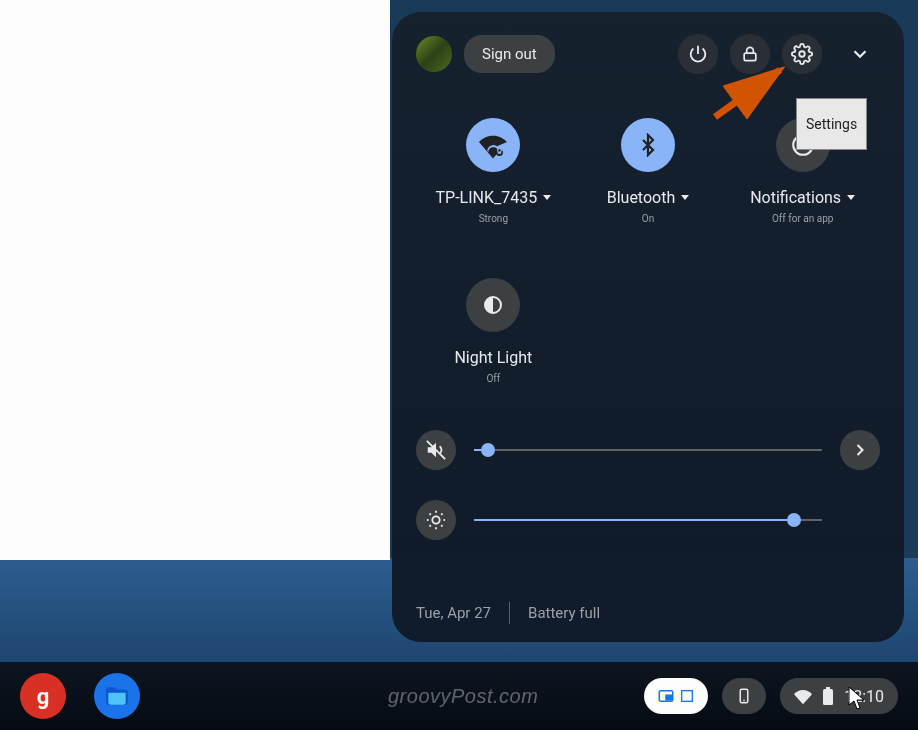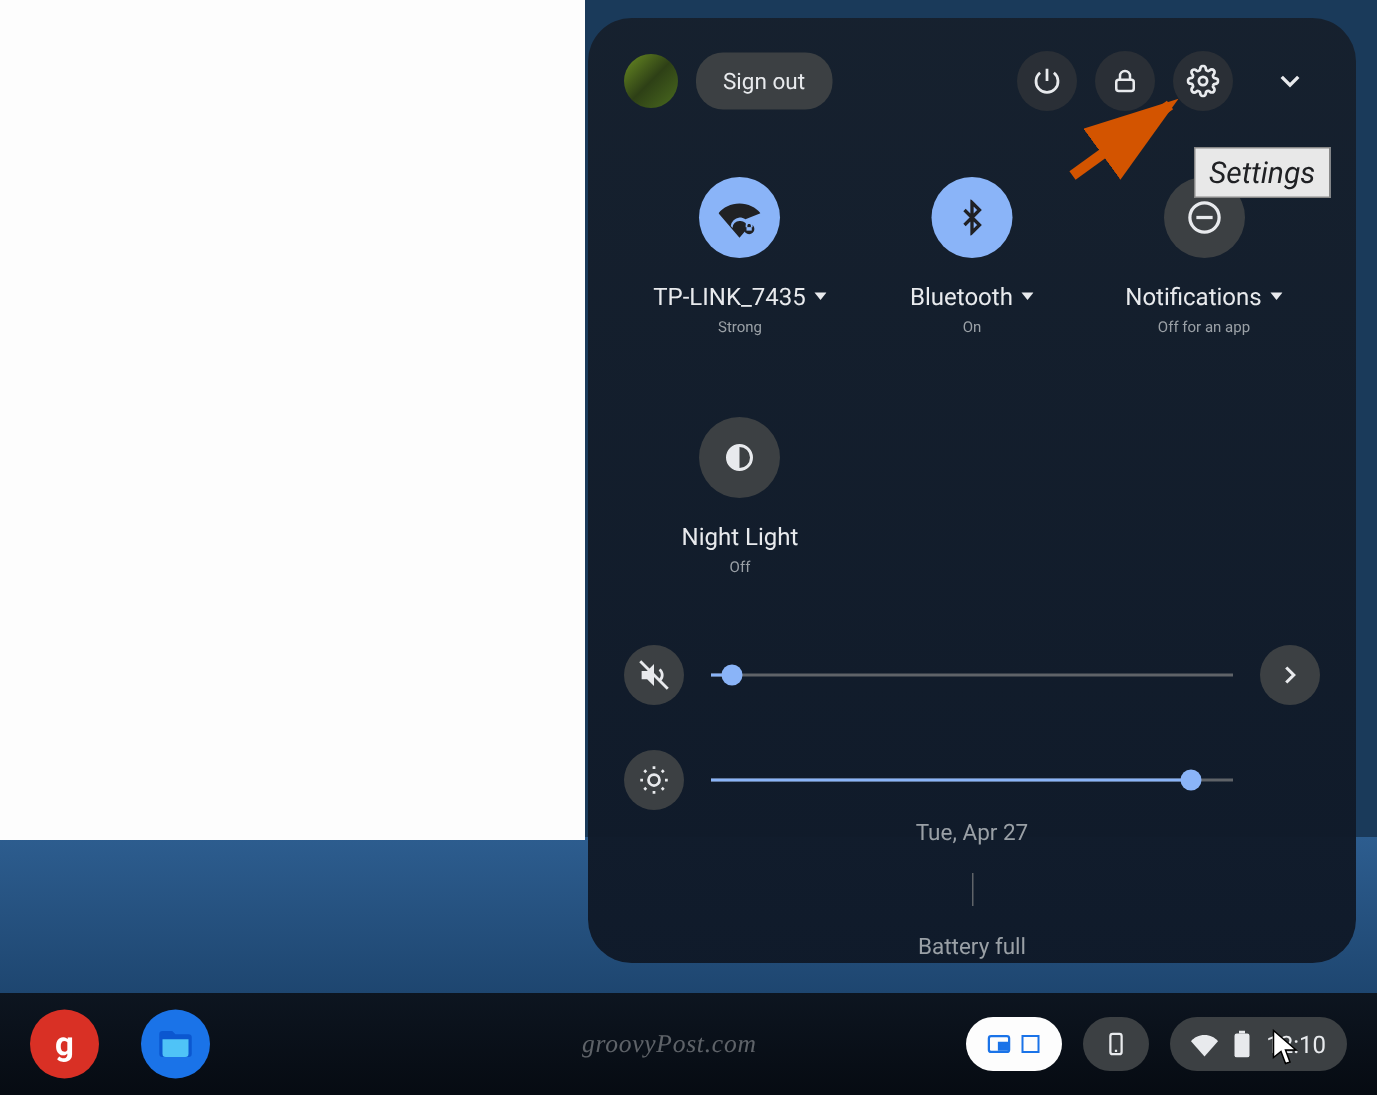--- a/index.html
+++ b/index.html
@@ -64,47 +64,46 @@
 
   .sliders { margin-top: 46px; }
   .slider-row { display:flex; align-items:center; gap: 18px; margin-bottom: 30px; }
   .slider-ico { width: 40px; height: 40px; border-radius:50%; background:#3c4043; display:flex; align-items:center; justify-content:center; color:#e8eaed; flex-shrink:0; }
   .slider-track { flex:1; height: 2px; background:#5f6368; position:relative; }
   .slider-fill { position:absolute; top:0; left:0; height:2px; background:#8ab4f8; }
   .slider-thumb { position:absolute; top:50%; width:14px; height:14px; border-radius:50%; background:#8ab4f8; transform:translate(-50%,-50%); }
   .slider-r { width: 40px; height: 40px; border-radius:50%; background:#3c4043; display:flex; align-items:center; justify-content:center; cursor:pointer; flex-shrink:0; }
 
   .panel-footer {
-    margin-top: auto; display:flex; align-items:center; gap:18px; color:#9aa0a6; font-size:15px;flex-direction:column;
+    margin-top: auto; display:flex; align-items:center; gap:18px; color:#9aa0a6; font-size:15px;
   }
   .panel-footer .divv { width:1px; height:22px; background:#5f6368; }
 
   
   .tooltip {
     position:absolute; top: 98px; left: 796px;
-    background:#e8e8e8; color:#202124; font-size:20px; padding:4px 9px;
+    background:#e8e8e8; color:#202124; font-size:14px; padding:17px 9px;
     border:1px solid #888;
-    font-style:italic;
   }
 
   
   .arrow-ann {
     position:absolute; top: 62px; left: 710px; pointer-events:none;
   }
 
   
   .shelf {
     position:absolute; bottom:0; left:0; width:918px; height:68px;
     background: linear-gradient(180deg, #0d1520 0%, #060b12 100%);
     display:flex; align-items:center; padding: 0 20px;
   }
   .shelf-app { width:46px; height:46px; border-radius:50%; margin-right:28px; display:flex; align-items:center; justify-content:center; cursor:pointer; }
   .shelf-app.g { background:#d93025; color:#fff; font-weight:bold; font-size:22px; }
   .shelf-app.files { background:#1a73e8; }
-  .shelf-watermark { margin: 0 auto 0 220px; color: rgba(255,255,255,0.35); font-style: italic; font-size: 17px; font-family: Liberation Serif, serif; letter-spacing:0.5px;}
+  .shelf-watermark { margin: 0 auto 0 220px; color: rgba(255,255,255,0.35); font-style: italic; font-size: 20px; font-family: Liberation Sans, sans-serif; letter-spacing:0.5px;}
   .shelf-right { margin-left:auto; display:flex; align-items:center; gap:14px; }
   .chip { background:#fdfdfd; border-radius:20px; height:36px; min-width:64px; display:flex; align-items:center; justify-content:center; color:#1a73e8; padding: 0 10px; gap:4px;}
   .chip.dark { background:#3c4043; color:#e8eaed; min-width:44px; }
   .status-tray {
     background:#3c4043; border-radius:20px; height:36px; padding: 0 14px;
     display:flex; align-items:center; gap:10px; color:#e8eaed; font-size:16px; cursor:pointer;
   }
 
   
   .cursor { position:absolute; bottom: 18px; left: 848px; pointer-events:none; }

